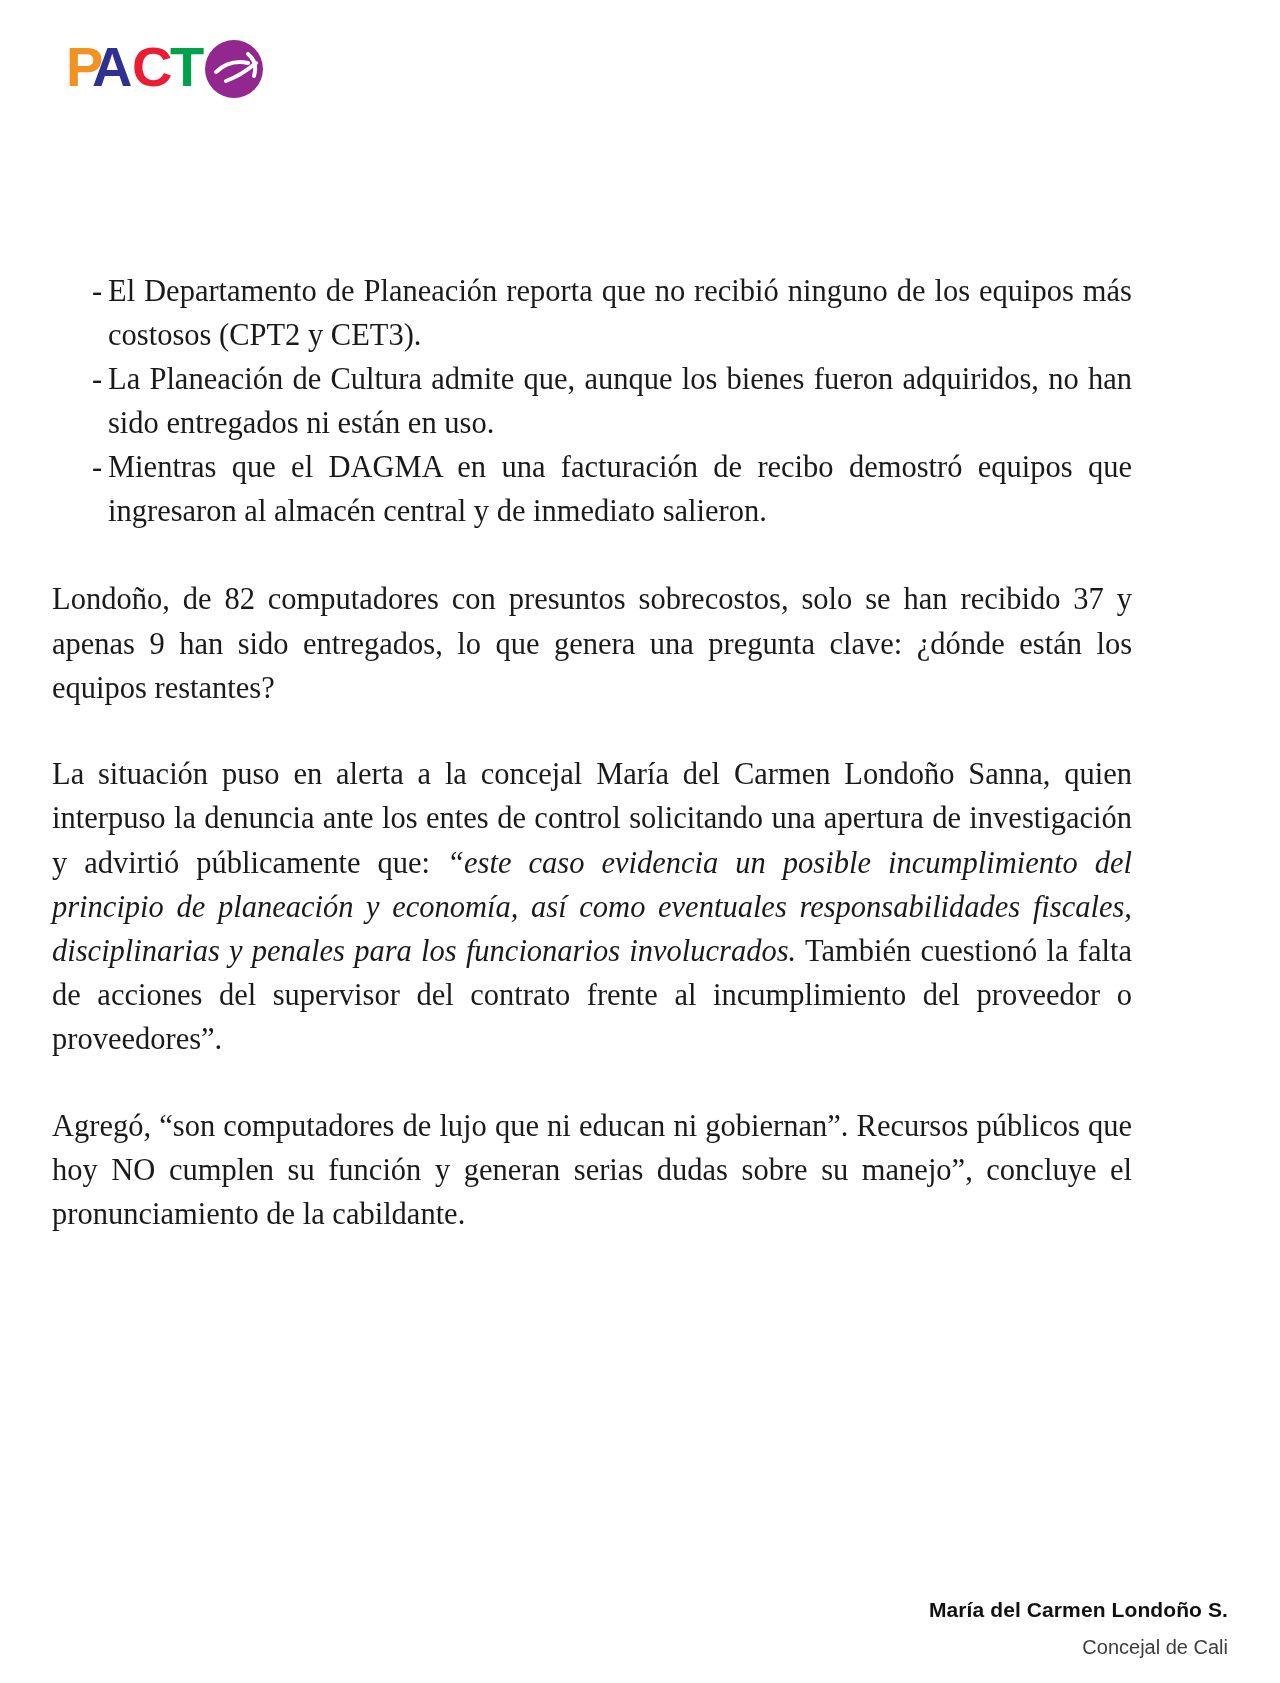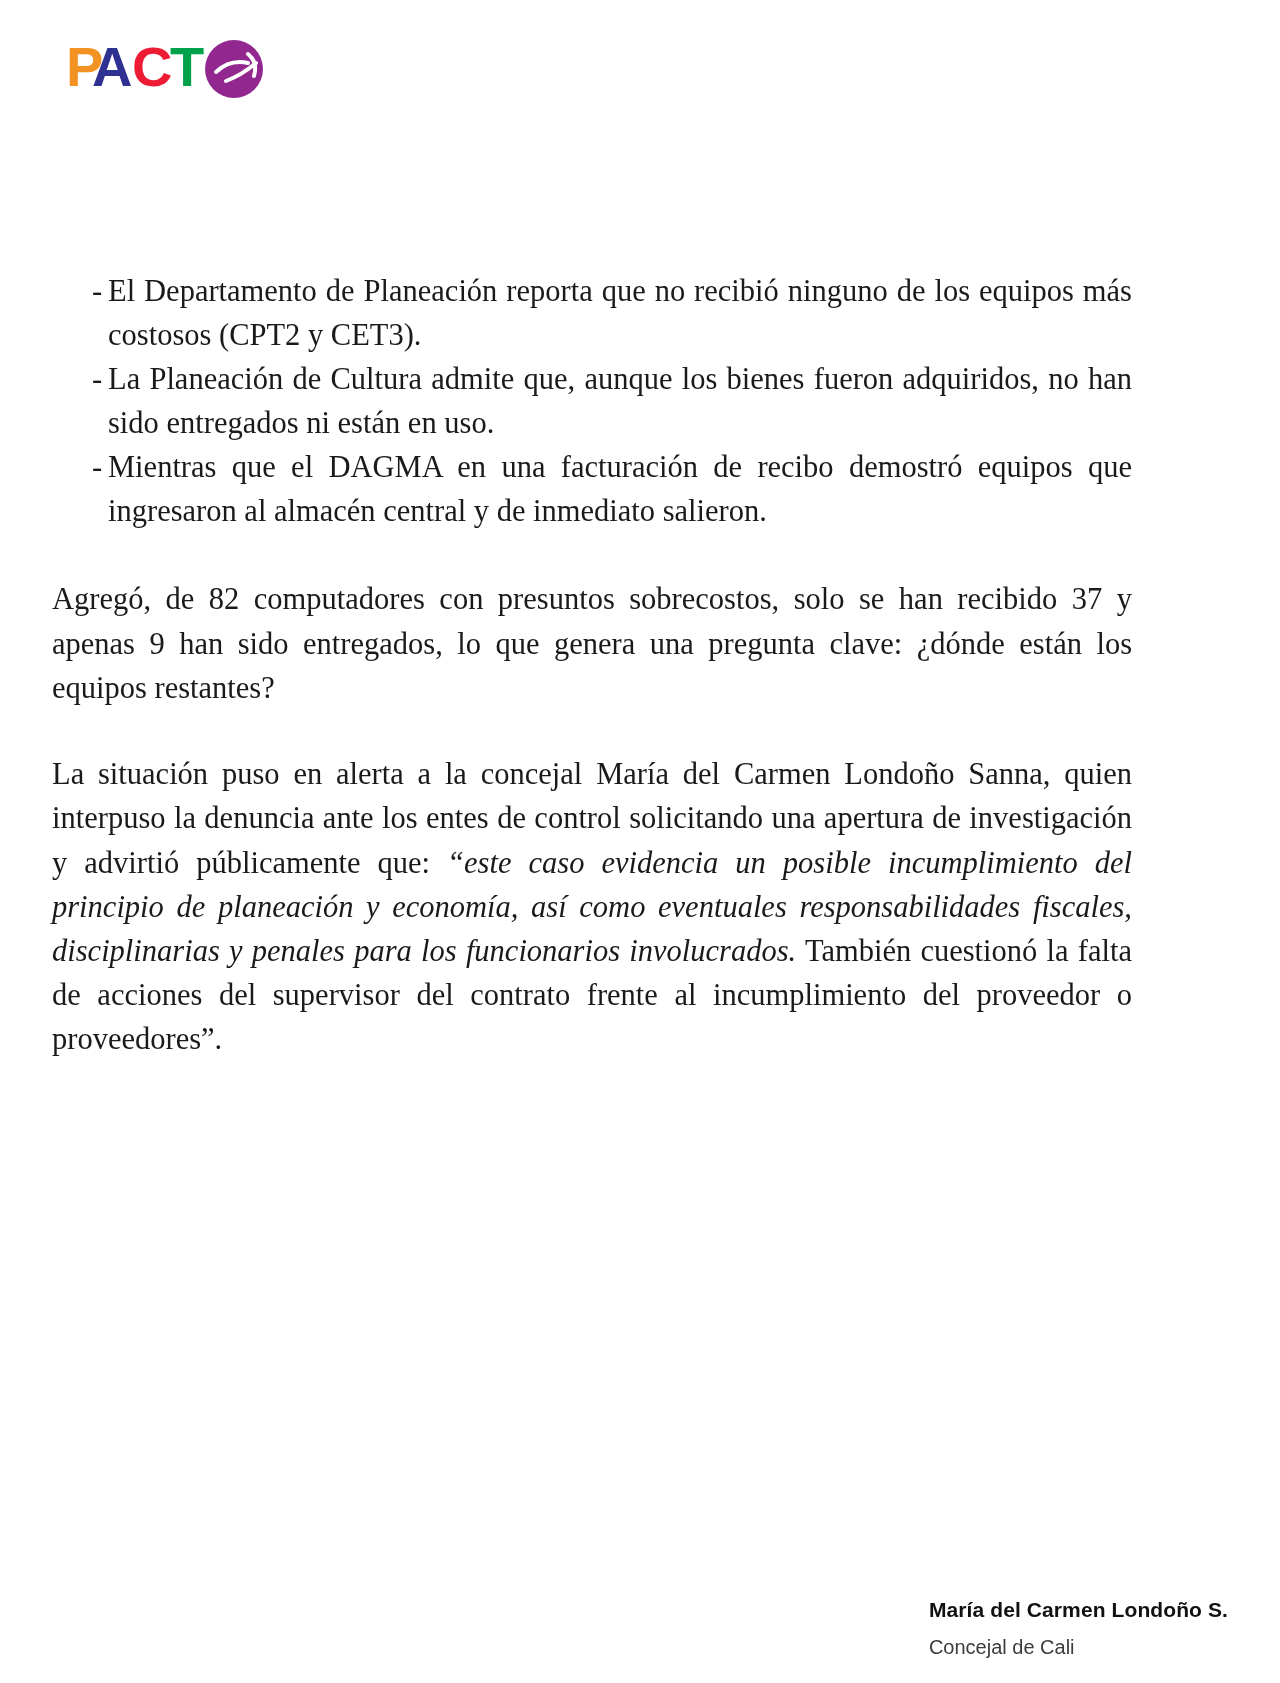--- a/index.html
+++ b/index.html
@@ -88,20 +88,21 @@
   .gap-md { height: 42px; }
 
   b, .b { font-weight: 400; }
   i, .i { font-style: italic; }
 
   
   .signature {
     position: absolute;
     right: 52px;
     bottom: 24px;
+    text-align: right;
     font-family: "Liberation Sans", "DejaVu Sans", sans-serif;
   }
   .sig-name {
     font-size: 21px;
     font-weight: 700;
     color: #111111;
     letter-spacing: 0.1px;
     margin-bottom: 14px;
   }
   .sig-role {
@@ -145,29 +146,30 @@
     </li>
     <li class="bullet-item">
       <span class="dash">-</span>
       <span class="btext">Mientras que el DAGMA en una facturación de recibo demostró equipos que ingresaron al almacén central  y de inmediato salieron.</span>
     </li>
   </ul>
 
   <div class="gap-lg"></div>
 
   <p class="para">
-    <span>Agregó, de </span><b>82</b><span> computadores con presuntos sobrecostos, solo se han recibido </span><b>37</b><span> y apenas </span><b>9</b><span> han sido entregados, lo que genera una pregunta clave: </span><b>¿dónde están los equipos restantes?</b>
+    <span>Londoño, de </span><b>82</b><span> computadores con presuntos sobrecostos, solo se han recibido </span><b>37</b><span> y apenas </span><b>9</b><span> han sido entregados, lo que genera una pregunta clave: </span><b>¿dónde están los equipos restantes?</b>
   </p>
 
   <div class="gap-md"></div>
 
   <p class="para">
     <span>La situación puso en alerta a la concejal </span><b>María del Carmen Londoño Sanna</b><span>, quien interpuso la denuncia ante los entes de control solicitando una apertura de investigación y advirtió públicamente que: </span><i>“este caso evidencia un posible incumplimiento del principio de planeación y economía, así como eventuales responsabilidades fiscales, disciplinarias y penales para los funcionarios involucrados.</i><span> También cuestionó la falta de acciones del supervisor del contrato frente al incumplimiento del proveedor o proveedores”.</span>
   </p>
 
   <div class="gap-md"></div>
 
+  <p class="para">Agregó, “son computadores de lujo que ni educan ni gobiernan”. Recursos públicos que hoy NO cumplen su función y generan serias dudas sobre su manejo”, concluye el pronunciamiento de la cabildante.</p>
 </div>
 
 <div class="signature">
   <div class="sig-name">María del Carmen Londoño S.</div>
   <div class="sig-role">Concejal de Cali</div>
 </div>
 
 </body></html>

